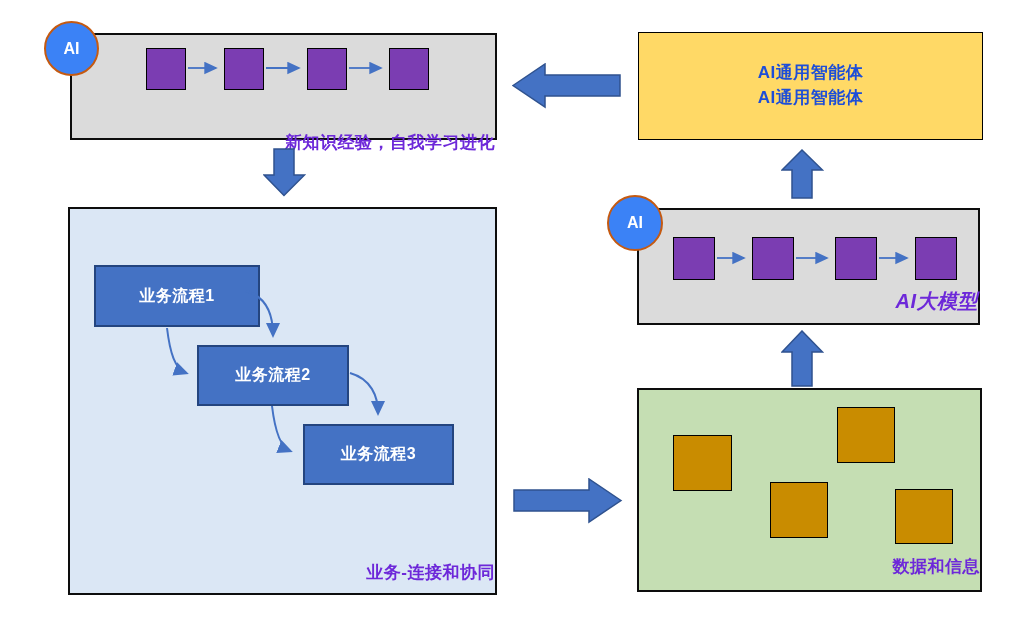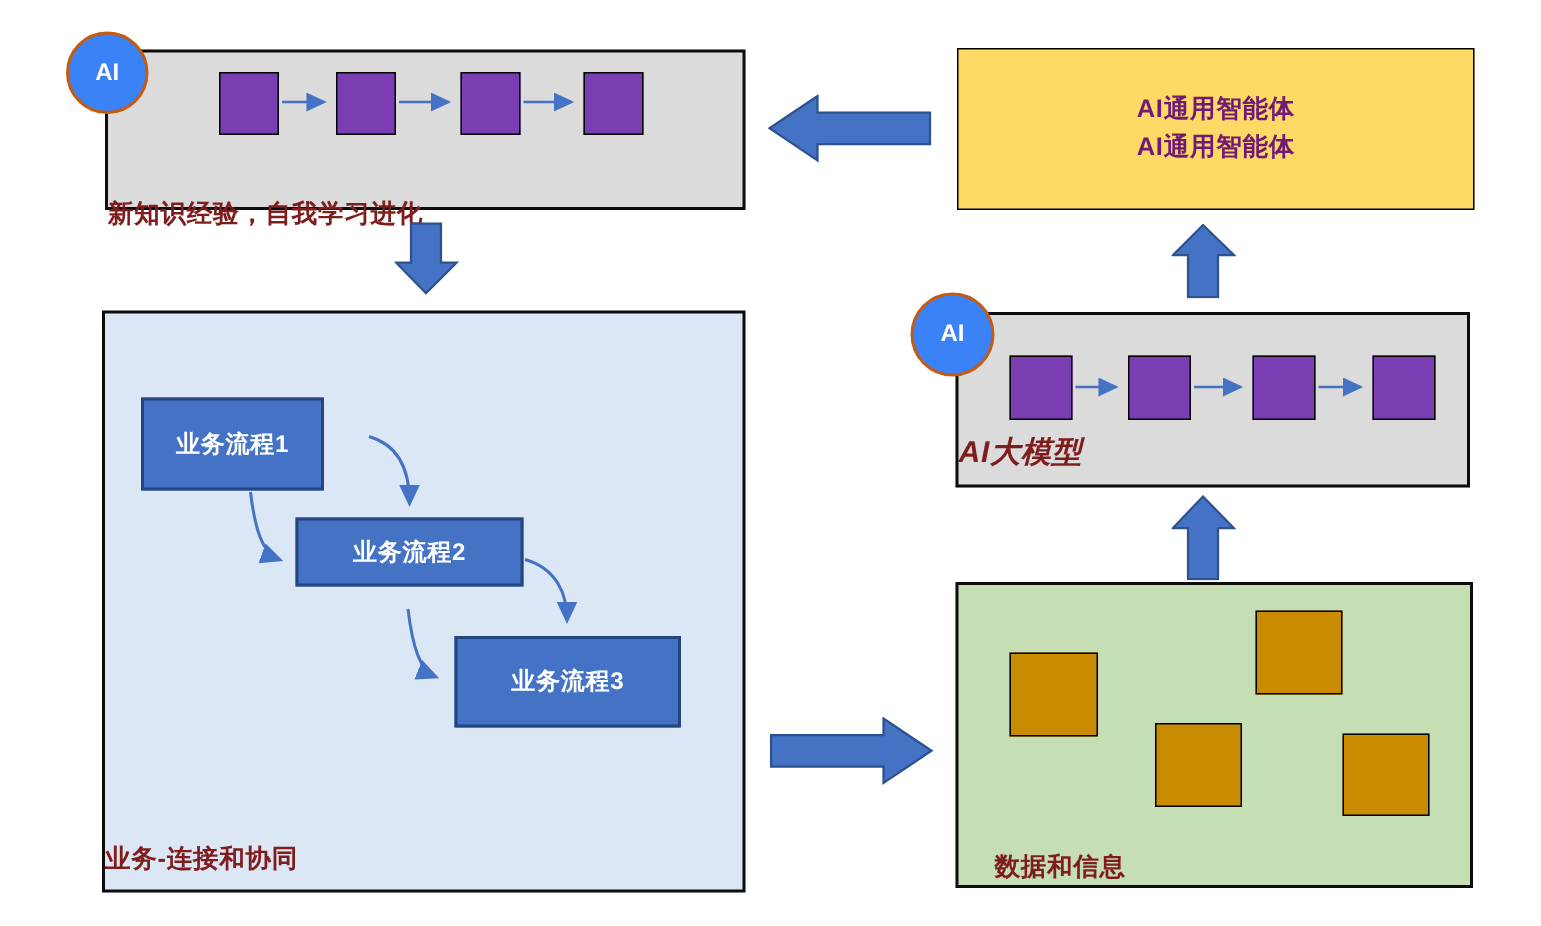--- a/index.html
+++ b/index.html
@@ -8,23 +8,23 @@
     font-family:"Liberation Sans","DejaVu Sans",sans-serif;
   }
   .abs{position:absolute;}
   
   .gray-box{background:#dbdbdb;border:2px solid #0d0d0d;box-sizing:border-box;}
   .yellow-box{background:#ffd966;border:1.5px solid #000;box-sizing:border-box;
     display:flex;flex-direction:column;align-items:center;justify-content:center;}
   .green-box{background:#c5deb3;border:2px solid #0d0d0d;box-sizing:border-box;}
   .blue-container{background:#dbe7f5;border:2.5px solid #0d0d0d;box-sizing:border-box;}
   
-  .box-label{position:absolute;left:0;width:100%;text-align:left;
-    font-weight:bold;font-size:17px;color:#7f1d1d;letter-spacing:.5px;}
-  .yellow-line{font-weight:bold;font-size:17px;color:#701a75;line-height:1.45;letter-spacing:.5px;}
+  .box-label{position:absolute;left:0;width:100%;text-align:right;
+    font-weight:bold;font-size:17px;color:#6d28d9;letter-spacing:.5px;}
+  .yellow-line{font-weight:bold;font-size:17px;color:#1d4ed8;line-height:1.45;letter-spacing:.5px;}
   
   .purple-sq{position:absolute;background:#7b3db2;border:1.5px solid #000;box-sizing:border-box;}
   .orange-sq{position:absolute;background:#c98c00;border:1.5px solid #000;box-sizing:border-box;}
   
   .proc-box{position:absolute;background:#4472c4;border:2px solid #24457f;box-sizing:border-box;
     display:flex;align-items:center;justify-content:center;color:#fff;font-weight:bold;
     font-size:16px;letter-spacing:.5px;}
   
   .ai-badge{position:absolute;border-radius:50%;background:#3b82f6;border:2.5px solid #c55a11;
     box-sizing:border-box;display:flex;align-items:center;justify-content:center;
@@ -66,24 +66,24 @@
 
   <svg class="abs" style="left:512px;top:63px;" width="110" height="46">
     <polygon points="1,22.5 33,1 33,12 108,12 108,33 33,33 33,44" fill="#4472c4" stroke="#2f528f" stroke-width="1.5"></polygon>
   </svg>
 
   <svg class="abs" style="left:263px;top:148px;" width="43" height="49">
     <polygon points="21,47.5 1,27 11,27 11,1 31,1 31,27 41.5,27" fill="#4472c4" stroke="#2f528f" stroke-width="1.5"></polygon>
   </svg>
 
   <div class="abs blue-container" style="left:68px;top:207px;width:429px;height:388px;">
-    <div class="proc-box" style="left:24px;top:56px;width:122px;height:62px;">
+    <div class="proc-box" style="left:24px;top:56px;width:166px;height:62px;">
       <span>业务流程1</span>
     </div>
-    <div class="proc-box" style="left:127px;top:136px;width:152px;height:46px;">
+    <div class="proc-box" style="left:127px;top:136px;width:152px;height:61px;">
       <span>业务流程2</span>
     </div>
     <div class="proc-box" style="left:233px;top:215px;width:151px;height:61px;justify-content:center;">
       <span>业务流程3</span>
     </div>
     <svg class="overlay" width="425" height="384">
       <defs>
         <marker id="ah2" markerWidth="8" markerHeight="8" refX="6" refY="3.5" orient="auto">
           <path d="M0,0 L7.5,3.5 L0,7 z" fill="#4472c4"></path>
         </marker>
@@ -98,21 +98,21 @@
 
   <svg class="abs" style="left:513px;top:478px;" width="110" height="46">
     <polygon points="108,22.5 76,1 76,12 1,12 1,33 76,33 76,44" fill="#4472c4" stroke="#2f528f" stroke-width="1.5"></polygon>
   </svg>
 
   <div class="abs green-box" style="left:637px;top:388px;width:345px;height:204px;">
     <div class="orange-sq" style="left:34px;top:45px;width:59px;height:56px;"></div>
     <div class="orange-sq" style="left:198px;top:17px;width:58px;height:56px;"></div>
     <div class="orange-sq" style="left:131px;top:92px;width:58px;height:56px;"></div>
     <div class="orange-sq" style="left:256px;top:99px;width:58px;height:55px;"></div>
-    <div class="box-label" style="top:176px;margin-left:24px;">数据和信息</div>
+    <div class="box-label" style="top:165px;">数据和信息</div>
   </div>
 
   <svg class="abs" style="left:781px;top:330px;" width="43" height="57">
     <polygon points="21,1 41.5,22 31,22 31,56 11,56 11,22 1,22" fill="#4472c4" stroke="#2f528f" stroke-width="1.5"></polygon>
   </svg>
 
   <div class="abs gray-box" style="left:637px;top:208px;width:343px;height:117px;">
     <div class="purple-sq" style="left:34px;top:27px;width:42px;height:43px;"></div>
     <div class="purple-sq" style="left:113px;top:27px;width:42px;height:43px;"></div>
     <div class="purple-sq" style="left:196px;top:27px;width:42px;height:43px;"></div>

